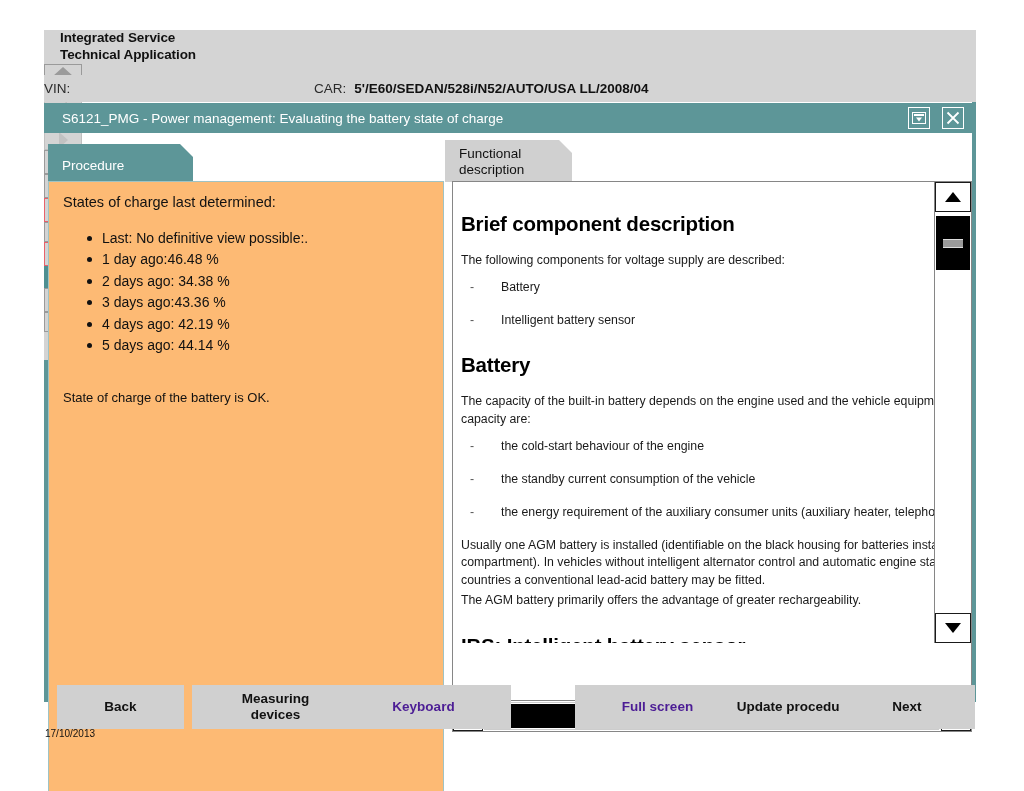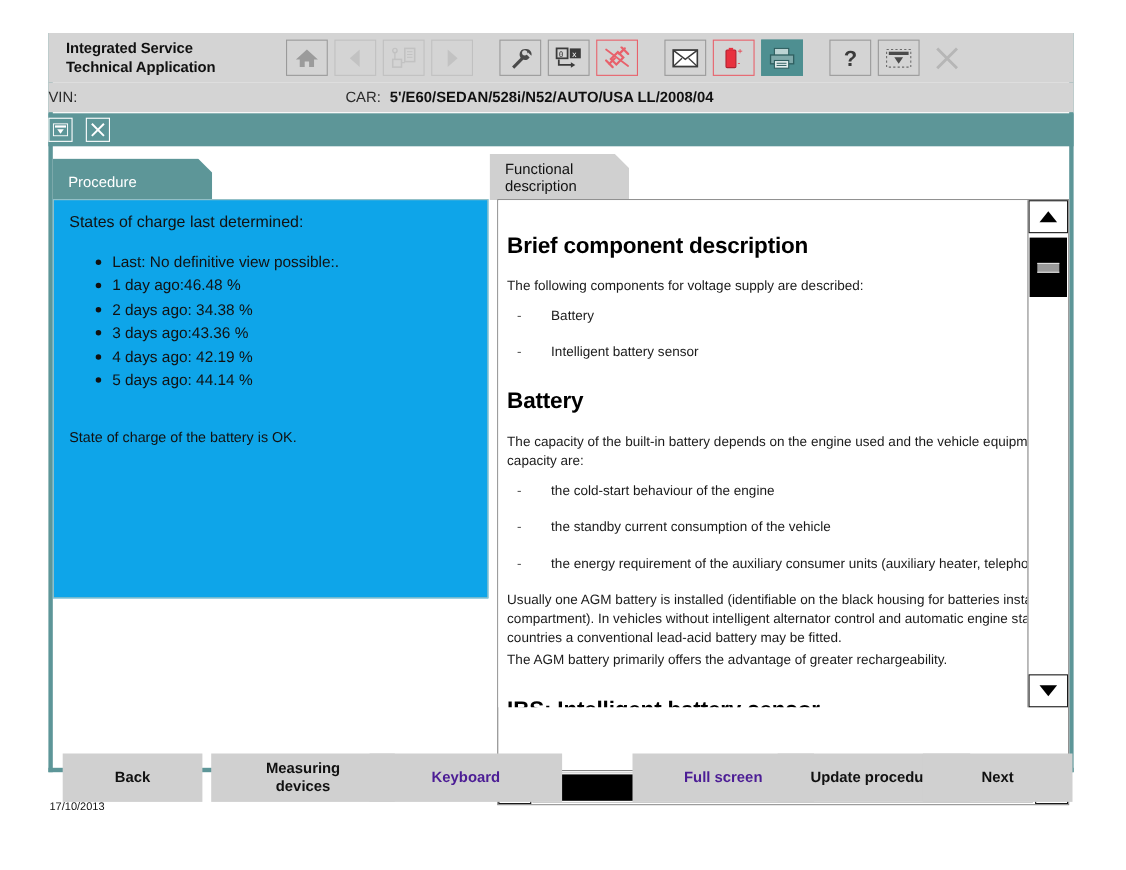--- a/index.html
+++ b/index.html
@@ -27,21 +27,21 @@
   }
 
   
   #titlebar {
     position: absolute;
     left: 44px; top: 30px;
     width: 932px; height: 45px;
     background: #d4d4d4;
     box-sizing: border-box;
     display: flex;
-    align-items: center;
+    flex-direction: column;
   }
   #app-title {
     width: 200px;
     padding-left: 16px;
     font-size: 13.5px;
     font-weight: bold;
     color: #111;
     line-height: 1.25;
     letter-spacing: -0.1px;
   }
@@ -118,22 +118,22 @@
     left: 397px; top: 0; width: 127px; height: 42px;
     background: #d0d0d0; color: #111;
     padding-top: 6px;
   }
   #tab-functional span { display: block; }
 
   
   #left-panel {
     position: absolute;
     left: 48px; top: 181px;
-    width: 396px; height: 363px;
-    background: #0ea5e9;
+    width: 396px; height: 611px;
+    background: #fdba74;
     border: 1px solid #9fc3c4;
     box-sizing: border-box;
     padding: 12px 14px;
     overflow: hidden;
   }
   #soc-heading { font-size: 14.5px; color: #111; margin-bottom: 18px; }
   #soc-list { list-style: none; margin: 0; padding: 0 0 0 24px; }
   #soc-list li {
     font-size: 14px; color: #111;
     line-height: 1.53;
@@ -429,20 +429,21 @@
     </div>
   </div>
 
   <div id="vinrow">
     <div id="vin-label">VIN:</div>
     <div>CAR:</div>
     <div id="car-value">5'/E60/SEDAN/528i/N52/AUTO/USA LL/2008/04</div>
   </div>
 
   <div id="modbar">
+    <div id="modbar-title">S6121_PMG - Power management: Evaluating the battery state of charge</div>
     <div class="modbtn">
       <svg width="14" height="12" viewBox="0 0 14 12">
         <rect x="0.5" y="0.5" width="13" height="11" fill="none" stroke="#ffffff" stroke-width="1"></rect>
         <rect x="2" y="2" width="10" height="2" fill="#ffffff"></rect>
         <path d="M4 5.5 L10 5.5 L7 9.5 Z" fill="#ffffff"></path>
       </svg>
     </div>
     <div class="modbtn">
       <svg width="14" height="14" viewBox="0 0 14 14">
         <path d="M1.5 1.5 L12.5 12.5 M12.5 1.5 L1.5 12.5" stroke="#ffffff" stroke-width="1.8" fill="none"></path>

